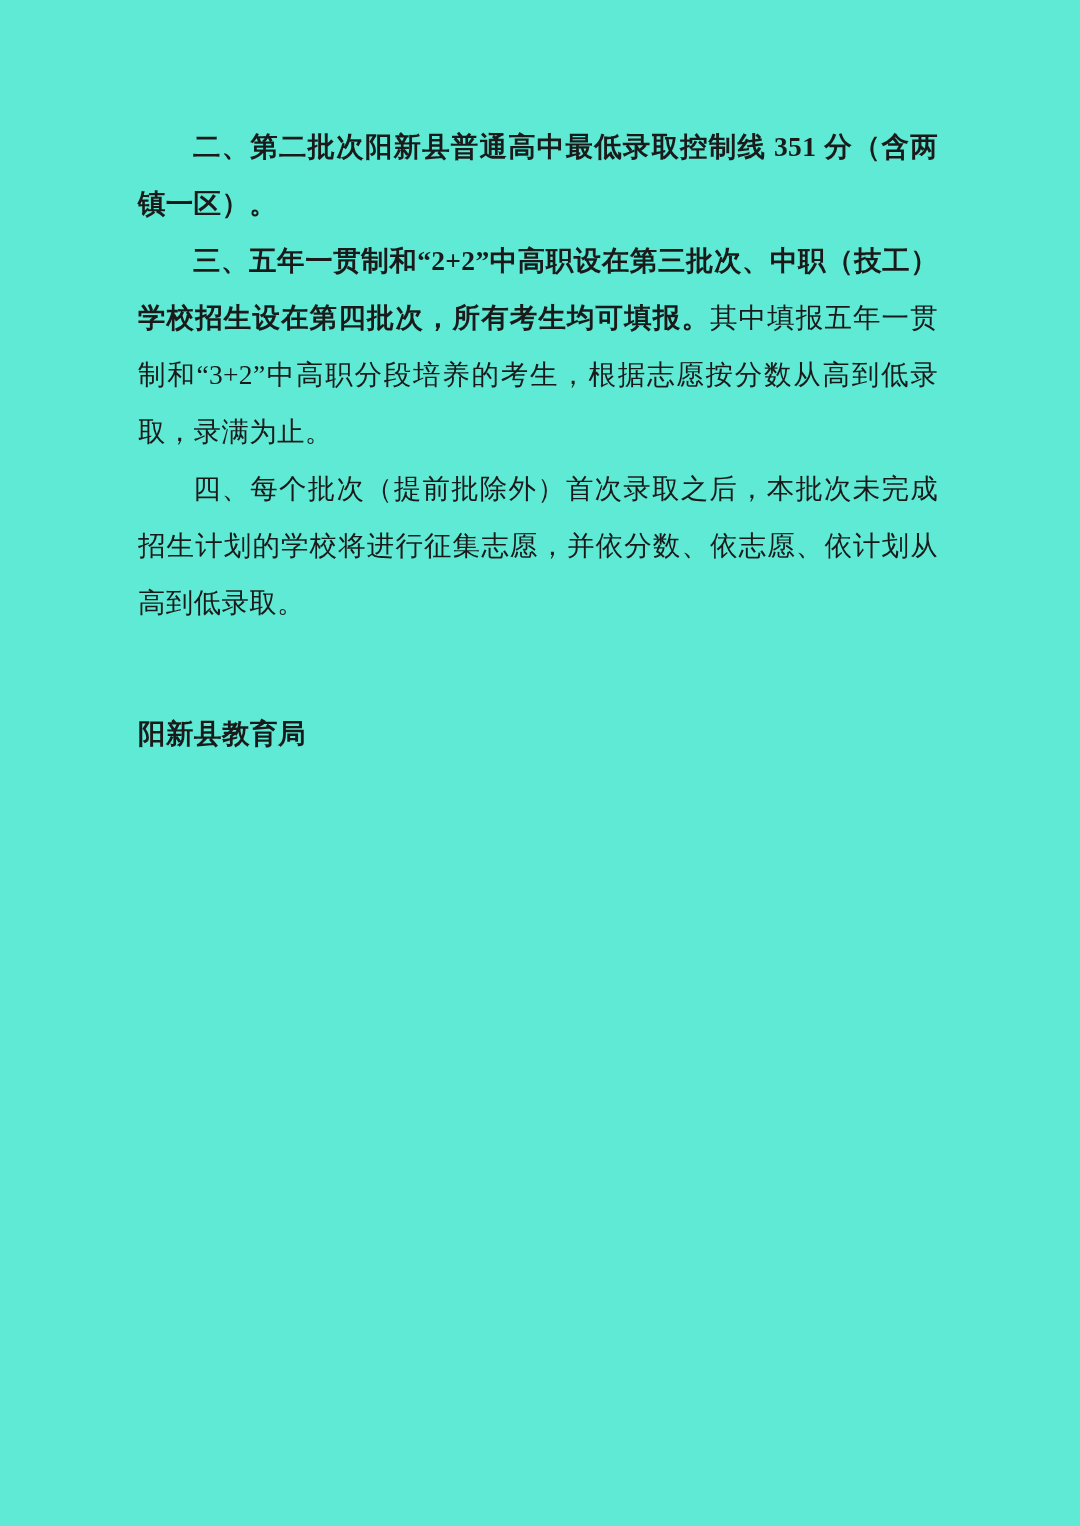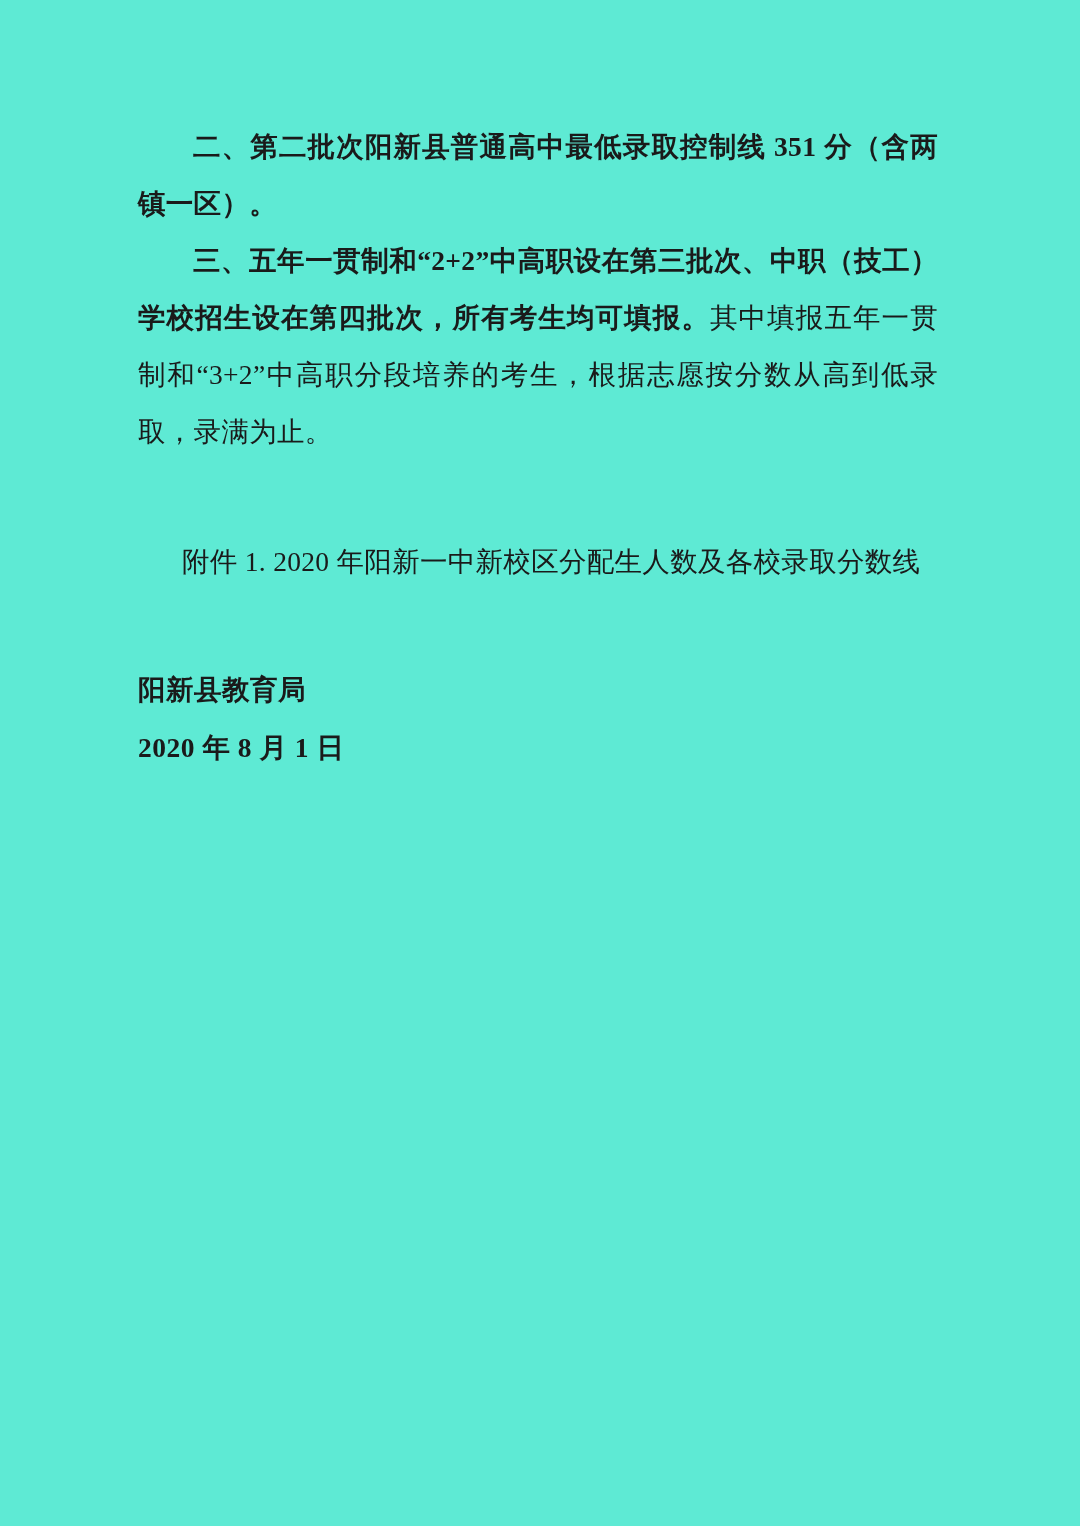--- a/index.html
+++ b/index.html
@@ -74,24 +74,25 @@
   <div class="content">
 
     <p class="para indent">
       <span class="bold">二、第二批次阳新县普通高中最低录取控制线 351 分（含两镇一区）。</span><span></span>
     </p>
 
     <p class="para indent p-gap">
       <span class="bold">三、五年一贯制和“2+2”中高职设在第三批次、中职（技工）学校招生设在第四批次，所有考生均可填报。</span><span>其中填报五年一贯制和“3+2”中高职分段培养的考生，根据志愿按分数从高到低录取，录满为止。</span>
     </p>
 
+    <p class="para indent p-gap">
+      <span class="bold"></span><span>四、每个批次（提前批除外）首次录取之后，本批次未完成招生计划的学校将进行征集志愿，并依分数、依志愿、依计划从高到低录取。</span>
+    </p>
 
     <div class="attachments">
-      <div class="line">附件 1. 2020 年阳新一中新校区分配生人数及各校录取分数线</div>
     </div>
 
     <div class="signature">
       <div class="line">阳新县教育局</div>
-      <div class="line">2020 年 8 月 1 日</div>
     </div>
 
   </div>
 </div>
 
 </body></html>

